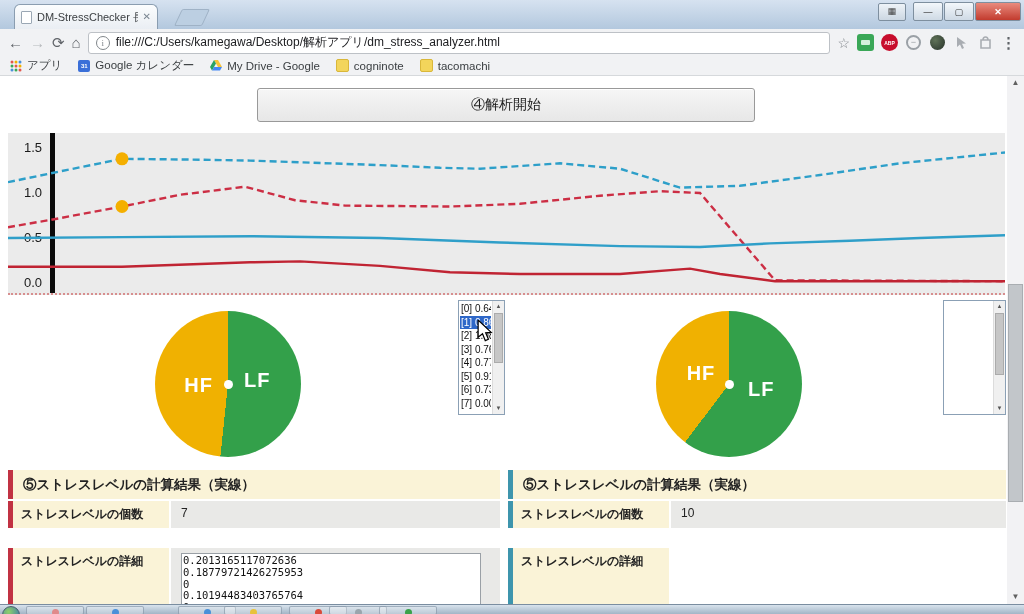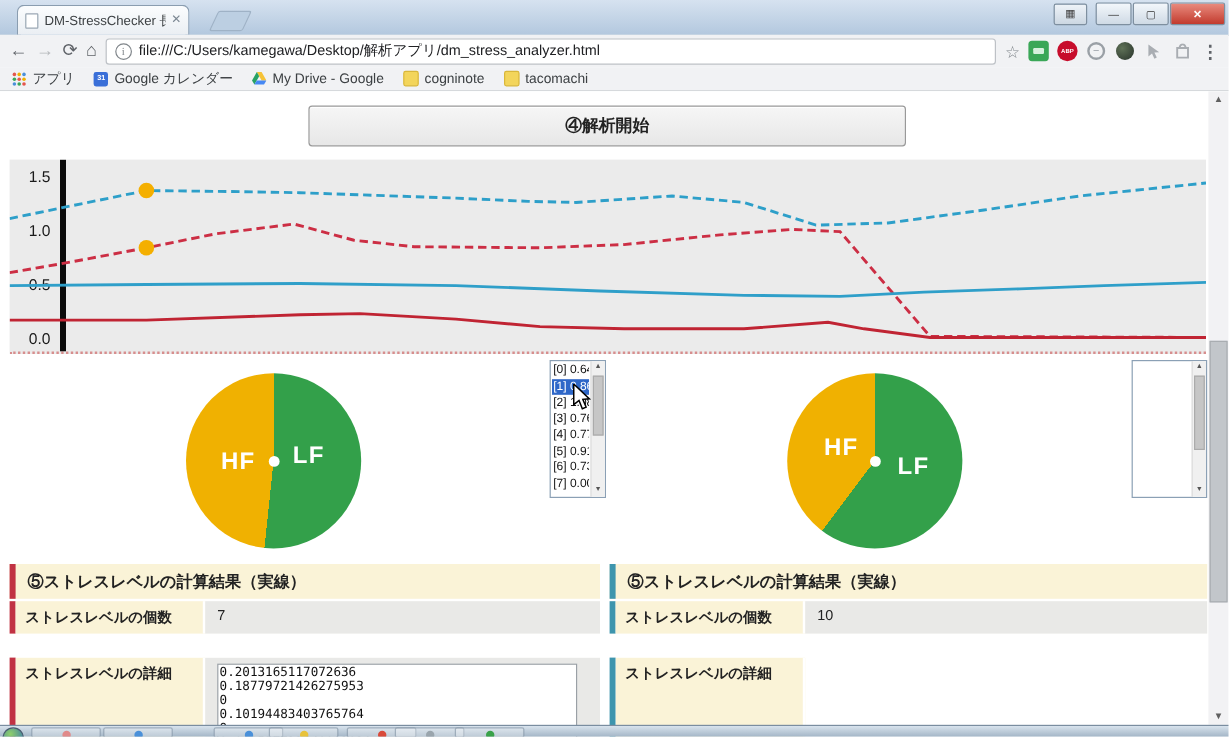--- a/index.html
+++ b/index.html
@@ -51,21 +51,21 @@
   .bm{display:flex;align-items:center;gap:5px;font-size:11.5px;color:#3c4043;white-space:nowrap;}
   .bm-note{width:11px;height:11px;background:#f3d55b;border:1px solid #d9b73a;border-radius:2px;}
   .bm-cal{width:12px;height:12px;background:#3a6fd8;border-radius:2px;color:#fff;font-size:6px;
     line-height:12px;text-align:center;font-weight:bold;}
 
   
   .page{position:absolute;left:0;top:76px;width:1024px;height:538px;background:#fff;overflow:hidden;}
 
   .analyze-btn{position:absolute;left:257px;top:12px;width:496px;height:32px;
     background:linear-gradient(#f6f6f6,#e7e7e7);border:1px solid #999;border-radius:3px;
-    font-size:14px;font-weight:bold;color:#222;display:flex;align-items:center;justify-content:center;
+    font-size:14px;font-weight:normal;color:#222;display:flex;align-items:center;justify-content:center;
     box-shadow:0 1px 0 #fff inset;}
 
   .chart{position:absolute;left:8px;top:57px;width:997px;height:160px;background:#ebebeb;
     border-bottom:2px dotted #d78e8e;}
   .chart svg{display:block;}
 
   
   .pie{position:absolute;width:146px;height:146px;border-radius:50%;}
   .pie-dot{position:absolute;left:50%;top:50%;width:9px;height:9px;margin:-4px 0 0 -4px;
     background:#fff;border-radius:50%;}

